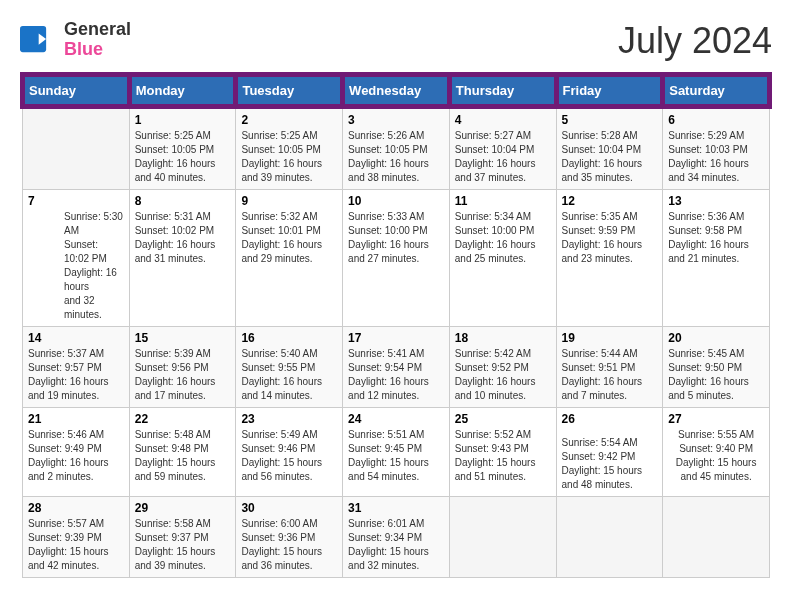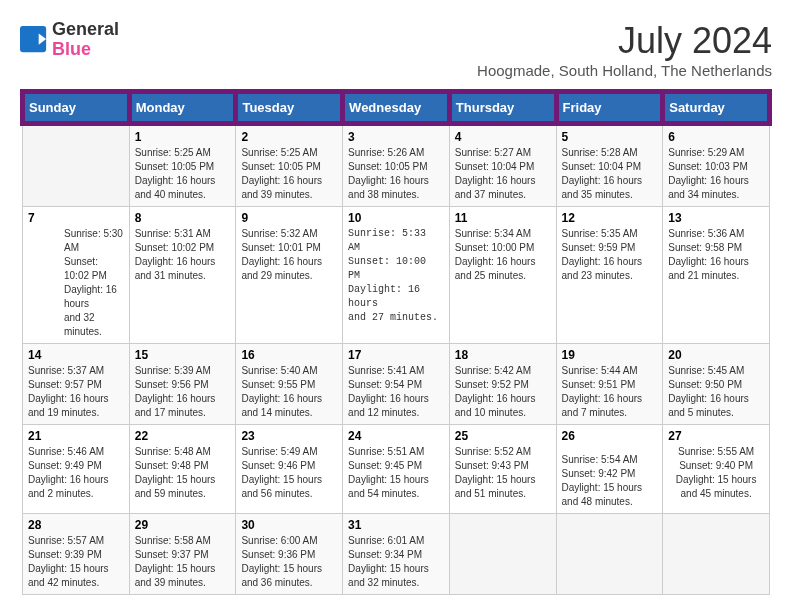--- a/index.html
+++ b/index.html
@@ -12,21 +12,21 @@
     }
     .header-section {
       display: flex;
       justify-content: space-between;
       align-items: flex-start;
       margin-bottom: 10px;
     }
     .logo {
       display: flex;
       align-items: center;
-      gap: 4px;
+      gap: 16px;
     }
     .logo-text {
       font-size: 18px;
       font-weight: bold;
       line-height: 1.1;
     }
     .logo-general { color: #333; }
     .logo-blue { color: #ec4899; }
     .logo-icon {
       width: 28px;
@@ -95,21 +95,20 @@
       <rect x="0" y="0" width="28" height="28" rx="3" fill="#1a73c7"></rect>
       <polygon points="20,8 28,14 20,20" fill="#fff"></polygon>
     </svg>
     <div class="logo-text">
       <span class="logo-general">General</span><br>
       <span class="logo-blue">Blue</span>
     </div>
   </div>
   <div class="title-block">
     <div class="month-title">July 2024</div>
-    <div class="location-title">Hoogmade, South Holland, The Netherlands</div>
   </div>
 </div>
 
 <table>
   <thead>
     <tr>
     <th>Sunday</th>
         <th>Monday</th>
         <th>Tuesday</th>
         <th>Wednesday</th>
@@ -181,21 +180,21 @@
         </td>
         <td>
           <span class="day-num">9</span>
           <div class="day-info" style="white-space: pre-line;">Sunrise: 5:32 AM
 Sunset: 10:01 PM
 Daylight: 16 hours
 and 29 minutes.</div>
         </td>
         <td>
           <span class="day-num">10</span>
-          <div class="day-info" style="white-space: pre-line; font-family: Liberation Mono, monospace;">Sunrise: 5:33 AM
+          <div class="day-info" style="white-space: pre-line;">Sunrise: 5:33 AM
 Sunset: 10:00 PM
 Daylight: 16 hours
 and 27 minutes.</div>
         </td>
         <td>
           <span class="day-num">11</span>
           <div class="day-info" style="white-space: pre-line;">Sunrise: 5:34 AM
 Sunset: 10:00 PM
 Daylight: 16 hours
 and 25 minutes.</div>

